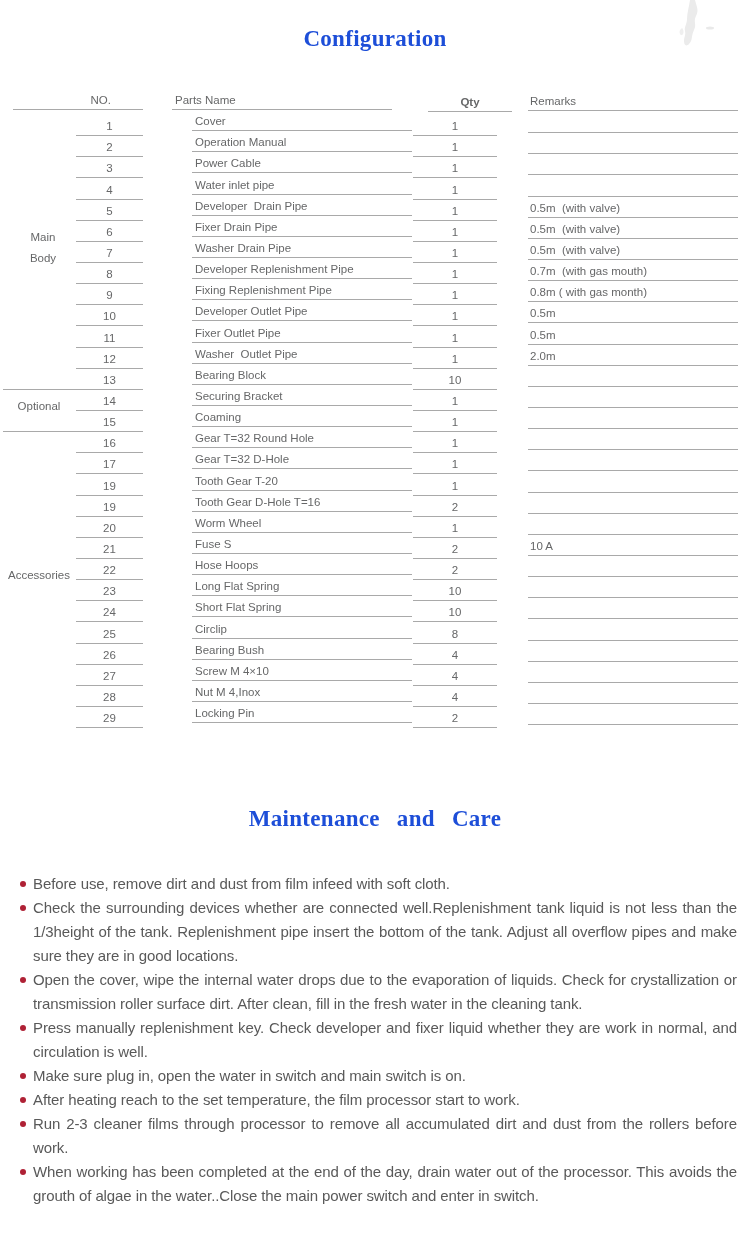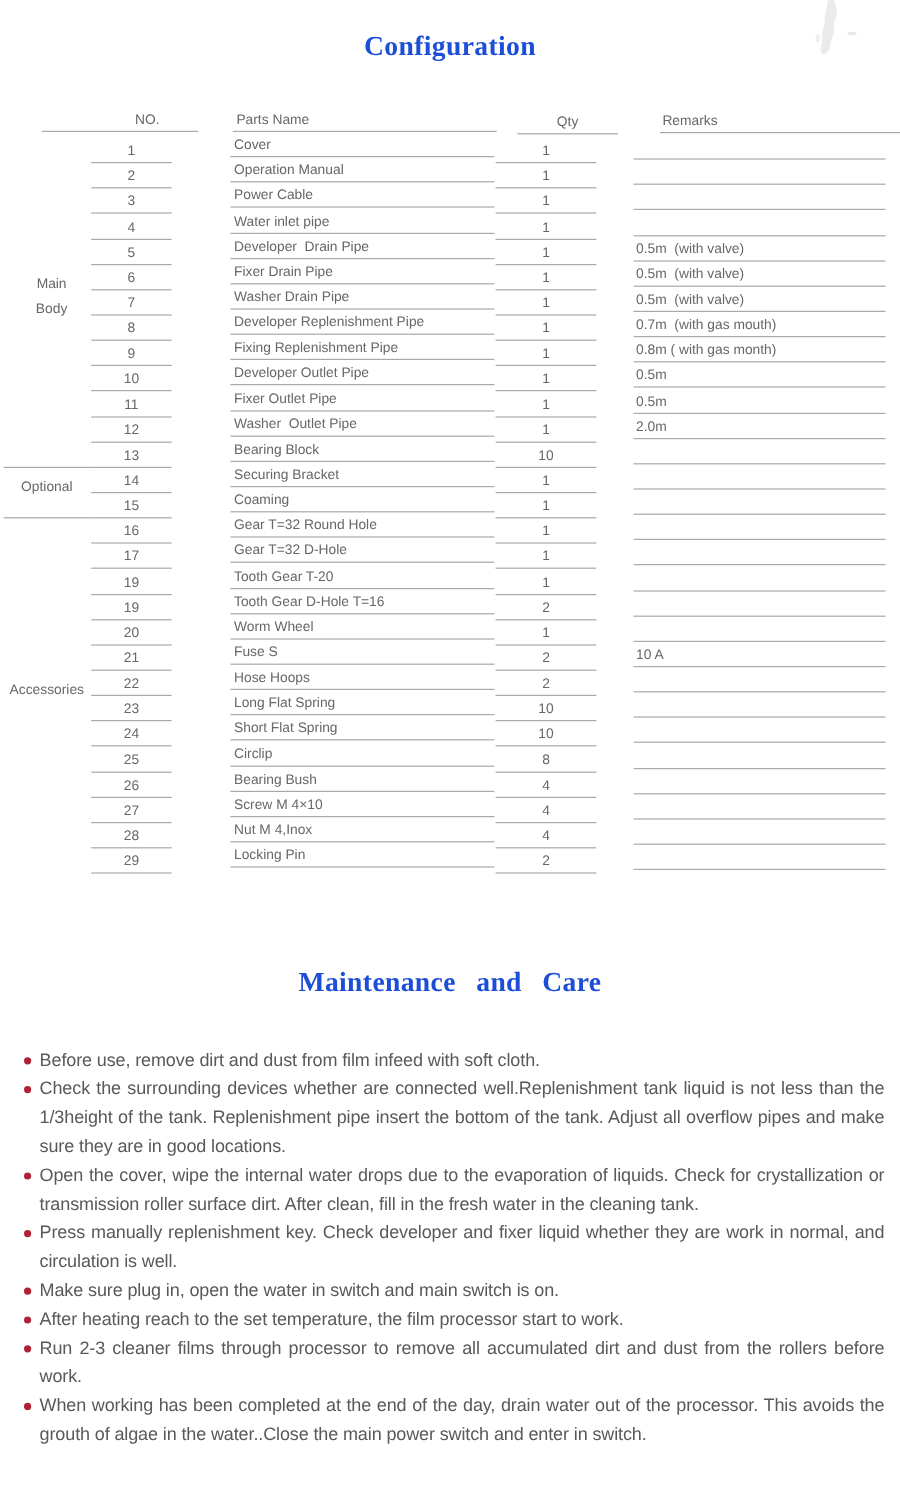--- a/index.html
+++ b/index.html
@@ -18,25 +18,25 @@
     font-size:23px; color:#1d4ed8; letter-spacing:0.3px;
   }
   .title-config { top:26px; }
   .title-maint  { top:806px; word-spacing:11px; }
 
   
   .cfg-table { position:absolute; top:88px; left:0; width:750px; height:640px;
                font-size:11.5px; color:#666768; }
   .cfg-table .line { border-bottom:1px solid #a9a9a9; }
 
-  .thead { position:relative; height:22px;margin-left:22px; }
+  .thead { position:relative; height:22px; }
   .hcell { position:absolute; bottom:0; display:flex; align-items:flex-end; padding-bottom:3px; }
   .h-no      { left:13px;  width:130px; justify-content:flex-end; padding-right:32px; }
   .h-name    { left:172px; width:220px; padding-left:3px; }
-  .h-qty     { left:409px; width:84px;  justify-content:center; bottom:-2px; }
+  .h-qty     { left:428px; width:84px;  justify-content:center; bottom:-2px;font-weight:bold; }
   .h-remarks { left:528px; width:210px; padding-left:2px; bottom:-1px; }
 
   .trow { position:relative; height:21.15px; }
   .cell { position:absolute; height:100%; display:flex; align-items:flex-end;
           padding-bottom:3px; white-space:pre; }
   .c-no      { left:76px;  width:67px;  justify-content:center; top:5px; }
   .c-name    { left:168px; width:220px; padding-left:3px; top:0;margin-left:24px; }
   .c-qty     { left:413px; width:84px;  justify-content:center; top:5px; }
   .c-remarks { left:528px; width:210px; padding-left:2px; top:2px; }
   

